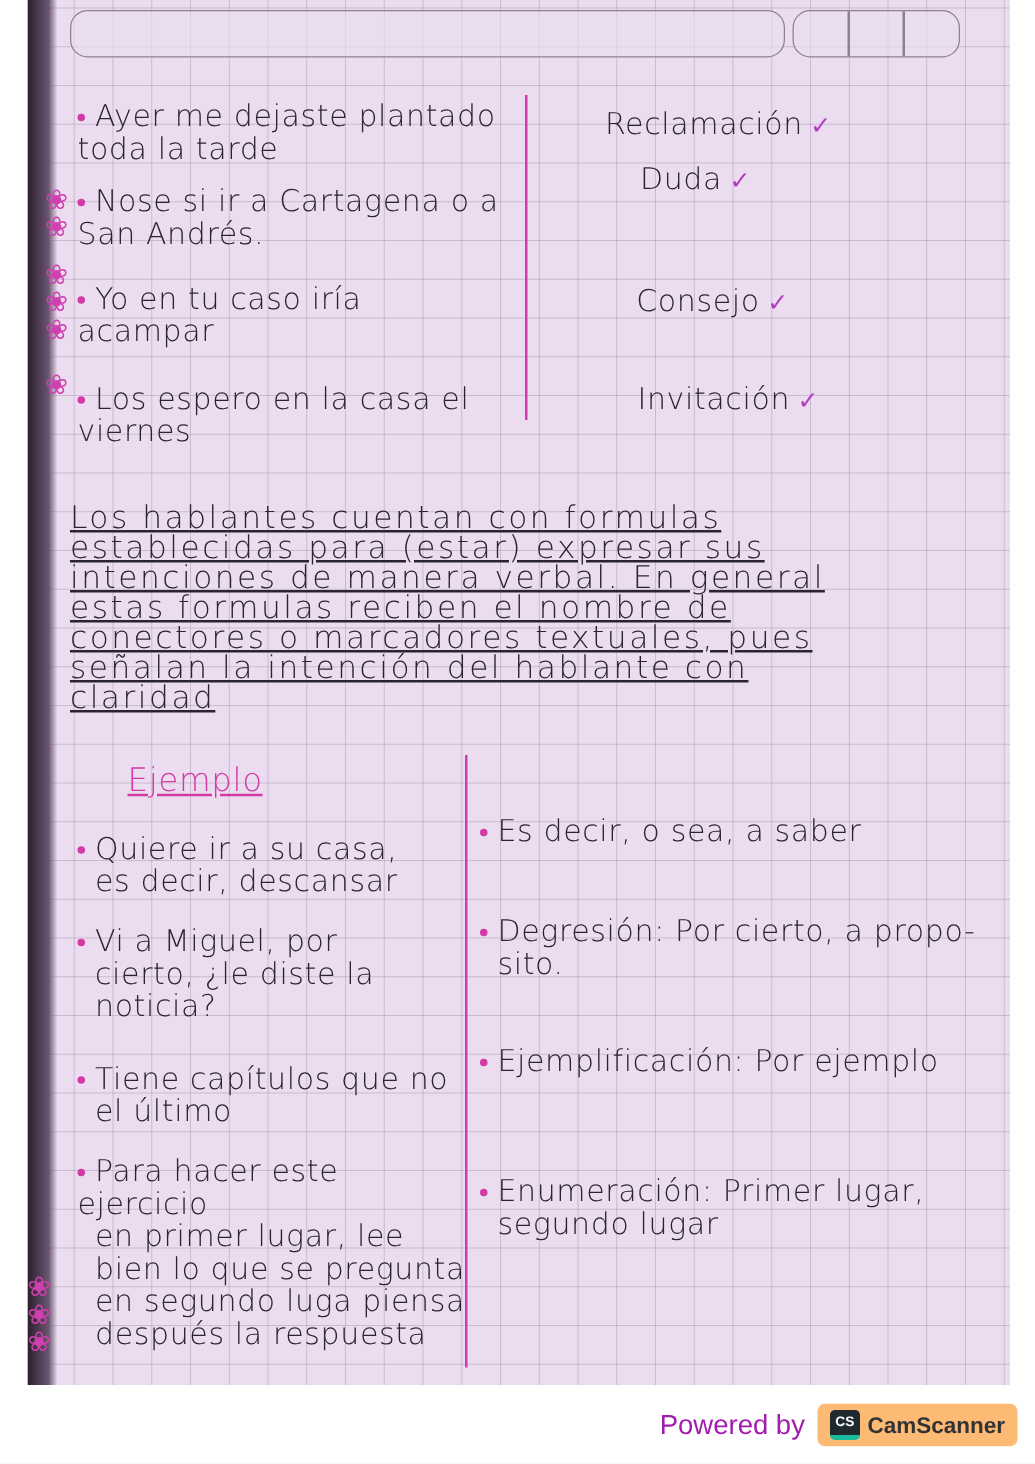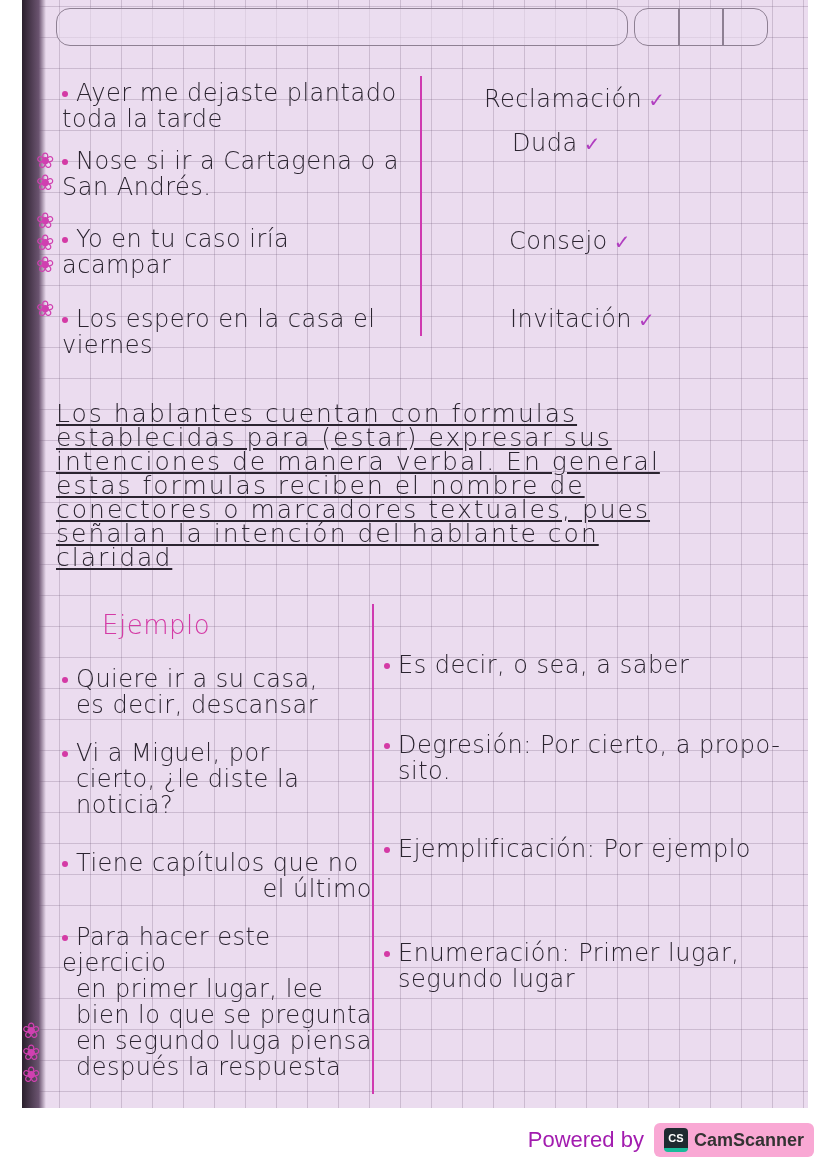--- a/index.html
+++ b/index.html
@@ -27,42 +27,42 @@
       border-radius:14px; background:rgba(235,222,240,0.6);
     }
     .hb1 { left:34px; width:570px; }
     .hb2 { left:612px; width:132px; }
     .hb2 .cell { position:absolute; top:0; bottom:0; width:1.5px; background:#8e8093; }
     .hand {
       position:absolute; color:#2b2430;
       font-family:"DejaVu Sans", sans-serif; font-weight:300;
       font-size:24px; line-height:26px; letter-spacing:0.5px;
     }
-    .pink { color:#d43aa5; }
+    .pink { color:#d43aa5;text-decoration:underline; }
     .bullet {
       display:inline-block; width:6px; height:6px; border-radius:50%;
       background:#d43aa5; margin-right:8px; vertical-align:middle;
     }
     .vline {
       position:absolute; width:2px; background:#cf3ab0;
     }
     .check { color:#b13ec0; font-size:20px; margin-left:6px; }
     .flower {
       position:absolute; color:#d040b0; font-size:22px; line-height:22px;
     }
     .para { font-size:25px; line-height:24px; letter-spacing:2px;text-decoration:underline; }
     .col-title { font-size:26px; }
     .footer {
       position:absolute; top:1122px; right:14px; height:36px;
       display:flex; align-items:center; gap:10px;
     }
     .powered { font-family:"Liberation Sans", sans-serif; font-size:22px; color:#a21caf; }
     .cs-badge {
       display:flex; align-items:center; gap:6px; padding:5px 10px;
-      background:#f9a8d4; border-radius:6px;
+      background:#fdba74; border-radius:6px;
     }
     .cs-logo {
       width:24px; height:24px; border-radius:4px; background:#1f2a30;
       border-bottom:4px solid #19bc9b; box-sizing:border-box;
       color:#fff; font-family:"Liberation Sans", sans-serif; font-weight:bold;
       font-size:11px; display:flex; align-items:center; justify-content:center;
     }
     .cs-name { font-family:"Liberation Sans", sans-serif; font-size:18px; color:#333; font-weight:bold; }
   </style>
 </head>
@@ -135,21 +135,21 @@
     <div style="padding-left:14px;">cierto, ¿le diste la</div>
     <div style="padding-left:14px;">noticia?</div>
   </div>
   <div class="hand" style="left:362px;top:732px;width:420px;">
     <div><span class="bullet"></span><span>Degresión: Por cierto, a propo-</span></div>
     <div style="padding-left:14px;">sito.</div>
   </div>
 
   <div class="hand" style="left:40px;top:850px;width:310px;">
     <div><span class="bullet"></span><span>Tiene capítulos que no</span></div>
-    <div style="padding-left:14px;text-align:right;">el último</div>
+    <div style="padding-left:14px;">el último</div>
   </div>
   <div class="hand" style="left:362px;top:836px;width:420px;">
     <div><span class="bullet"></span><span>Ejemplificación: Por ejemplo</span></div>
   </div>
 
   <div class="hand" style="left:40px;top:924px;width:320px;">
     <div><span class="bullet"></span><span>Para hacer este ejercicio</span></div>
     <div style="padding-left:14px;">en primer lugar, lee</div>
     <div style="padding-left:14px;">bien lo que se pregunta</div>
     <div style="padding-left:14px;">en segundo luga piensa</div>

